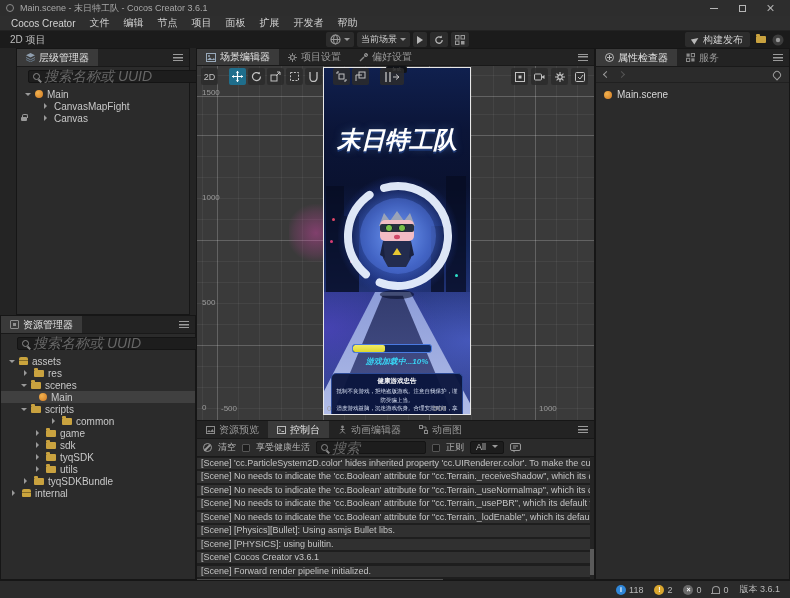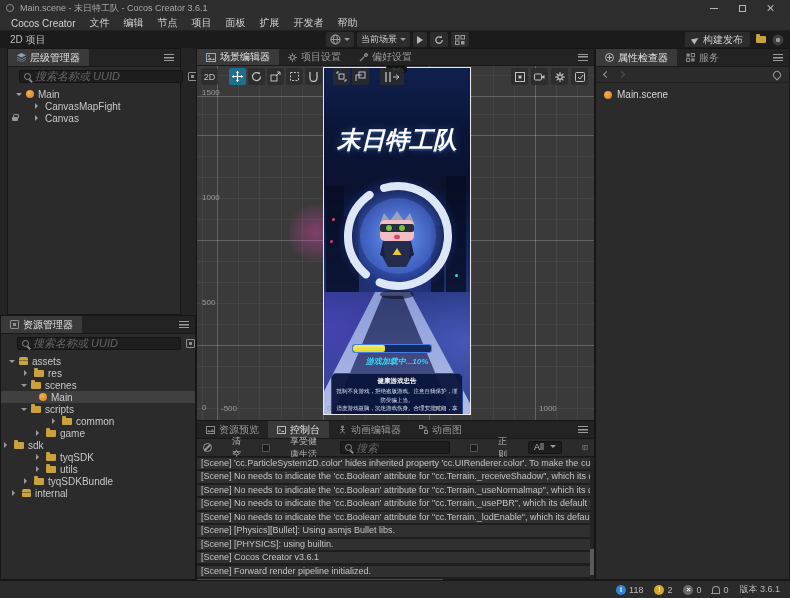--- a/index.html
+++ b/index.html
@@ -57,21 +57,21 @@
   .checkbox { width:8px; height:8px; background:#1c1c1c; border:1px solid #555; border-radius:1px; flex:none; }
 
   
   .panel { background:#2b2b2b; border:1px solid #161616; }
   .tabstrip { height:18px; background:#232323; display:flex; align-items:stretch; border-bottom:1px solid #191919; }
   .tab { display:flex; align-items:center; gap:4px; padding:0 9px; color:#9a9a9a; font-size:10px; }
   .tab.active { background:#3a3a3a; color:#e2e2e2; }
   .strip-menu { margin-left:auto; align-self:center; margin-right:6px; }
   .toolrow { height:18px; display:flex; align-items:center; gap:5px; padding:0 6px; }
   .search-box { flex:1; height:13px; background:#1d1d1d; border:1px solid #141414; border-radius:2px; display:flex; align-items:center; gap:4px; padding:0 4px; }
-  .search-box input { flex:1; min-width:0; background:transparent; border:none; outline:none; color:#bbb; font-style:italic; font-size:11px; font-family:"Liberation Sans",sans-serif; }
+  .search-box input { flex:1; min-width:0; background:transparent; border:none; outline:none; color:#bbb; font-style:italic; font-size:14px; font-family:"Liberation Sans",sans-serif; }
   .search-box input::placeholder { color:#666; font-style:italic; }
 
   
   .tree { padding-top:3px; }
   .trow { height:12px; display:flex; align-items:center; gap:4px; color:#c8c8c8; font-size:10px; position:relative; }
   .trow.selected { background:#404040; }
   .tchev-open { width:0; height:0; border:3.5px solid transparent; border-top-color:#9a9a9a; margin-top:3px; flex:none; }
   .tchev-closed { width:0; height:0; border:3.5px solid transparent; border-left-color:#9a9a9a; margin-left:3px; flex:none; }
   .gutter-lock { position:absolute; left:4px; top:2px; }
 
@@ -119,26 +119,26 @@
   .character { position:absolute; left:51px; top:140px; z-index:6; }
   .progress { position:absolute; left:28px; top:276px; width:80px; height:9px; background:#132a60; border:1px solid #4a7ae0; border-radius:3px; z-index:7; overflow:hidden; }
   .progress-fill { height:100%; background:linear-gradient(#f2ec66,#ddd82e); border-radius:2px; }
   .loading-text { position:absolute; top:288px; width:100%; text-align:center; color:#38d2f2; font-size:8px; font-weight:bold; font-style:italic; z-index:7; }
   .notice { position:absolute; left:7px; top:305px; width:132px; background:rgba(10,20,60,.95); border:1px solid #2c4a96; border-radius:5px;
             padding:3px 3px 4px; z-index:7; }
   .notice-title { text-align:center; color:#fff; font-size:6.5px; font-weight:bold; margin-bottom:1px; }
   .notice-line { text-align:center; color:#d8e0f2; font-size:5.5px; line-height:1.55; }
 
   
-  .hier { left:7px; top:48px; width:174px; height:267px; }
+  .hier { left:16px; top:48px; width:174px; height:267px; }
   .assets { left:0; top:315px; width:196px; height:265px; }
 
   
   .bottom { left:196px; top:420px; width:399px; height:160px; }
-  .console-toolbar { height:18px; display:flex; align-items:center; gap:20px; padding:0 6px; background:#2b2b2b; border-bottom:1px solid #191919; }
+  .console-toolbar { height:18px; display:flex; align-items:center; gap:6px; padding:0 6px; background:#2b2b2b; border-bottom:1px solid #191919; }
   .ct-label { color:#b5b5b5; font-size:9px; }
   .dropdown { height:13px; background:#1d1d1d; border:1px solid #141414; border-radius:2px; display:flex; align-items:flex-start; gap:6px; padding:0 5px; color:#bbb; font-size:9px; }
   .logs { position:relative; height:122px; background:#1e1e1e; padding:1px 0 0 0; overflow:hidden; }
   .logrow { height:11.1px; line-height:11.1px; background:#303030; margin-bottom:2.4px; padding:0 4px; color:#c4c4c4;
             font-size:9px; white-space:nowrap; overflow:hidden; font-family:"Liberation Sans",sans-serif; }
   .vscroll { position:absolute; right:0; top:0; width:4px; height:122px; background:#242424; }
   .vscroll-thumb { position:absolute; right:0; bottom:4px; width:4px; height:26px; background:#5a5a5a; }
   .hscroll { height:4px; background:#1a1a1a; position:relative; }
   .hscroll-thumb { position:absolute; left:0; top:0; height:4px; width:62%; background:#4e4e4e; }
 
@@ -327,21 +327,21 @@
     <div class="trow" style="padding-left:48px">
       <span class="tchev-closed"></span>
       <span class="i-folder"></span>
       <span>common</span>
     </div>
     <div class="trow" style="padding-left:32px">
       <span class="tchev-closed"></span>
       <span class="i-folder"></span>
       <span>game</span>
     </div>
-    <div class="trow" style="">
+    <div class="trow" style="padding-left:32px">
       <span class="tchev-closed"></span>
       <span class="i-folder"></span>
       <span>sdk</span>
     </div>
     <div class="trow" style="padding-left:32px">
       <span class="tchev-closed"></span>
       <span class="i-folder"></span>
       <span>tyqSDK</span>
     </div>
     <div class="trow" style="padding-left:32px">

